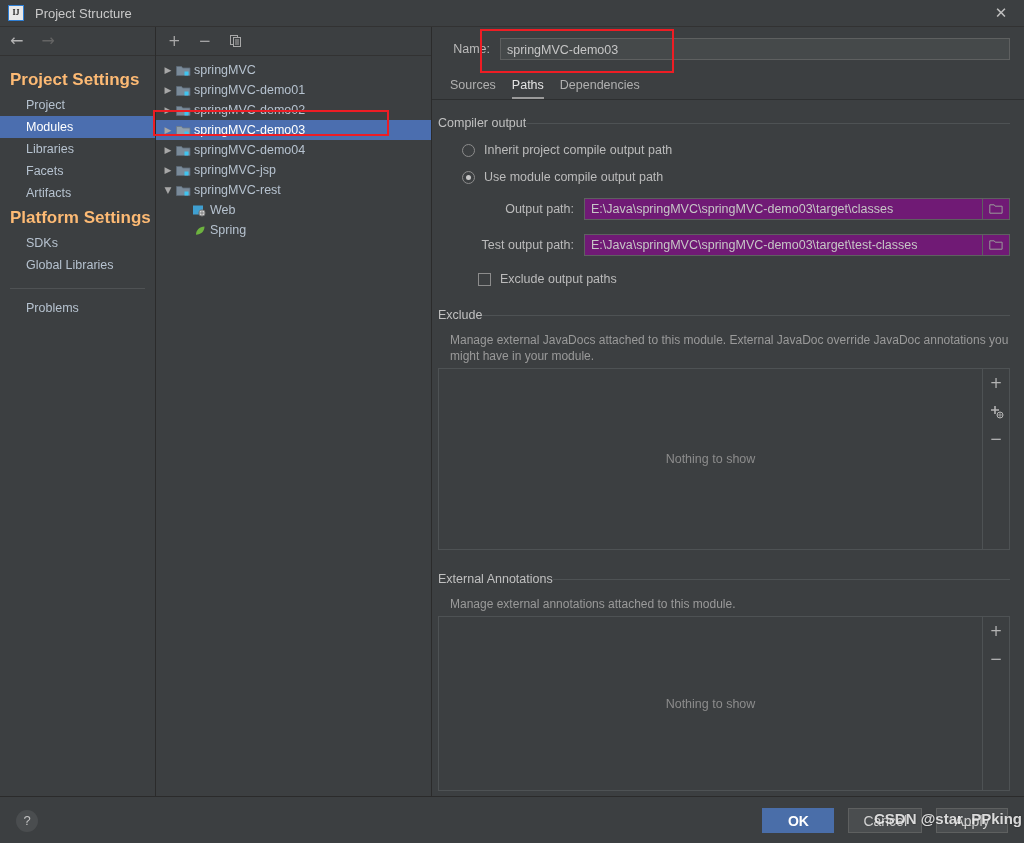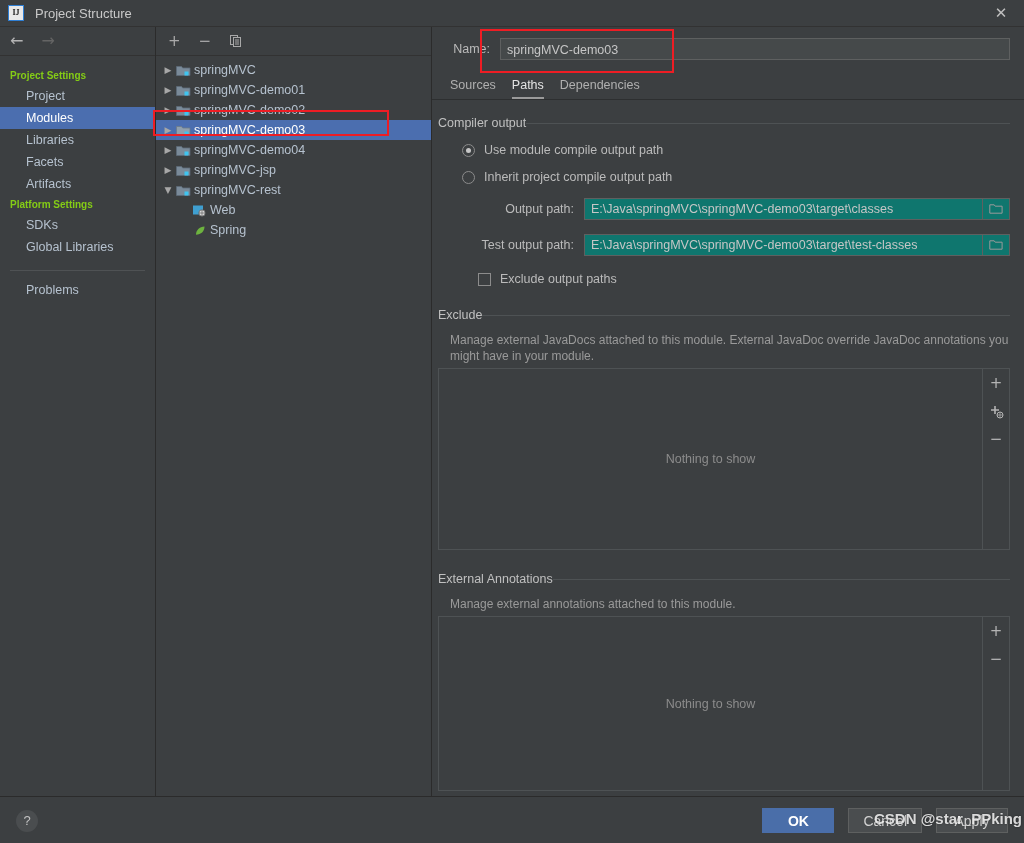--- a/index.html
+++ b/index.html
@@ -83,23 +83,23 @@
     font-size: 16px;
     color: #b4b4b4;
     line-height: 1;
     font-family: "DejaVu Sans", sans-serif;
   }
   .nav-arrow.disabled { color: #646464; }
 
   .side-list { padding-top: 10px; }
   .side-group {
     font-weight: bold;
-    color: #84cc16;
+    color: #fdba74;
     padding: 4px 0 4px 10px;
-    font-size: 10px;
+    font-size: 17px;
   }
   .side-item {
     padding: 4px 0 4px 26px;
     color: #b6c2cf;
     font-size: 12.5px;
   }
   .side-item.selected {
     background: #4b6eaf;
     color: #ffffff;
   }
@@ -273,21 +273,21 @@
     width: 112px;
     text-align: right;
     margin-right: 10px;
     flex: none;
     color: #bbbbbb;
     font-size: 12.5px;
   }
   .path-field {
     flex: 1 1 auto;
     height: 22px;
-    background: #0f766e;
+    background: #701a75;
     border: 1px solid #5e6060;
     box-sizing: border-box;
     display: flex;
     align-items: center;
     min-width: 0;
   }
   .path-value {
     flex: 1 1 auto;
     padding: 0 6px;
     color: #c6c6c6;
@@ -590,27 +590,27 @@
     </div>
 
     <div class="pane">
 
       <div class="section-head">
         <span class="section-title">Compiler output</span>
         <span class="section-line"></span>
       </div>
 
       <div class="radio-row">
+        <span class="radio"></span>
+        <span class="radio-label">Inherit project compile output path</span>
+      </div>
+
+      <div class="radio-row">
         <span class="radio checked"></span>
         <span class="radio-label">Use module compile output path</span>
-      </div>
-
-      <div class="radio-row">
-        <span class="radio"></span>
-        <span class="radio-label">Inherit project compile output path</span>
       </div>
 
       <div class="path-row">
         <span class="path-label">Output path:</span>
         <div class="path-field">
           <span class="path-value">E:\Java\springMVC\springMVC-demo03\target\classes</span>
           <span class="browse-btn">
             <svg width="14" height="12" viewBox="0 0 14 12">
                 <path d="M0.8 1.8h4.4l1 1.4h6.9v7h-12.3z" fill="none" stroke="#9a9a9a" stroke-width="1"></path>
               </svg>

